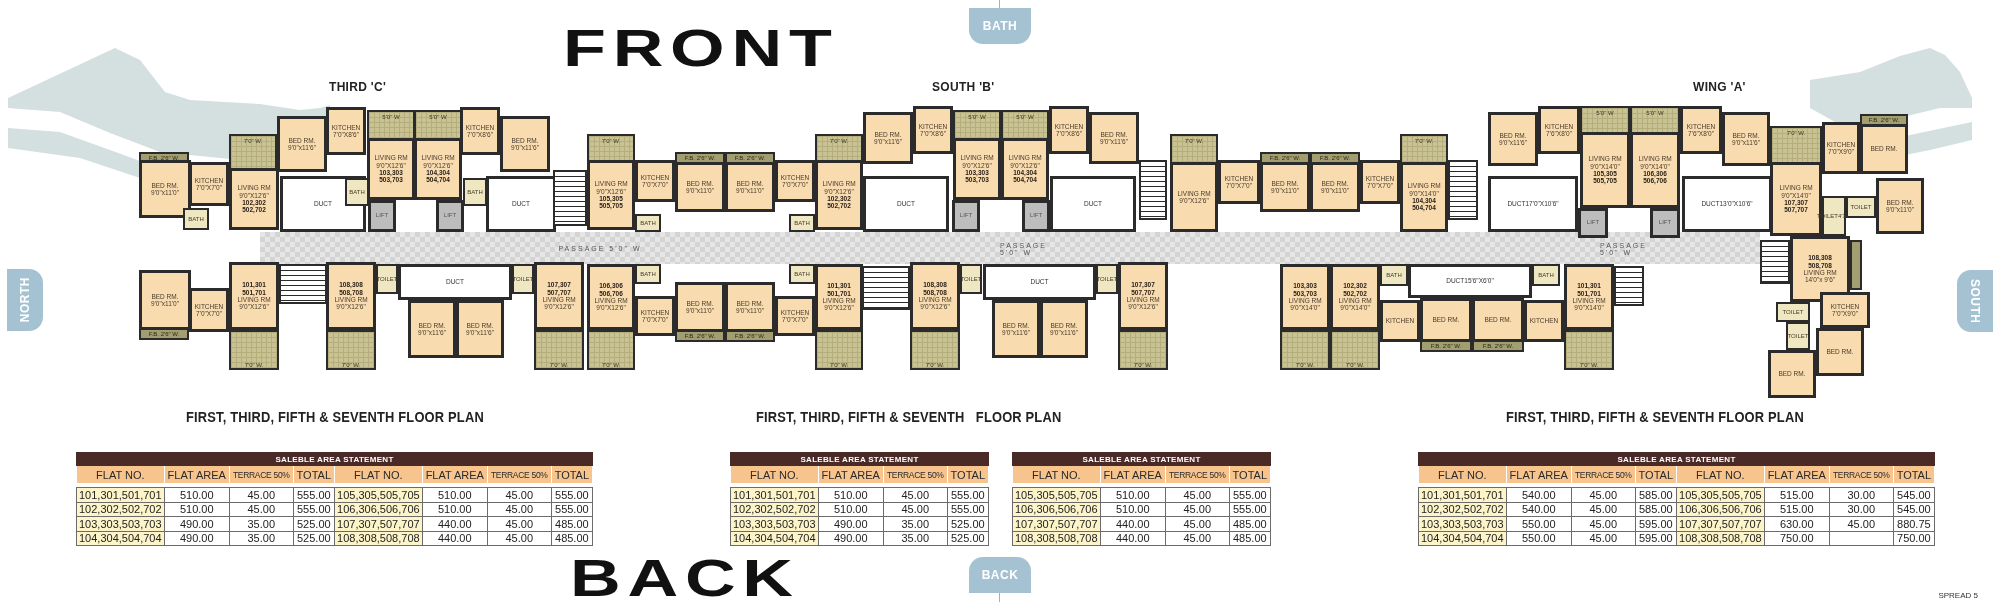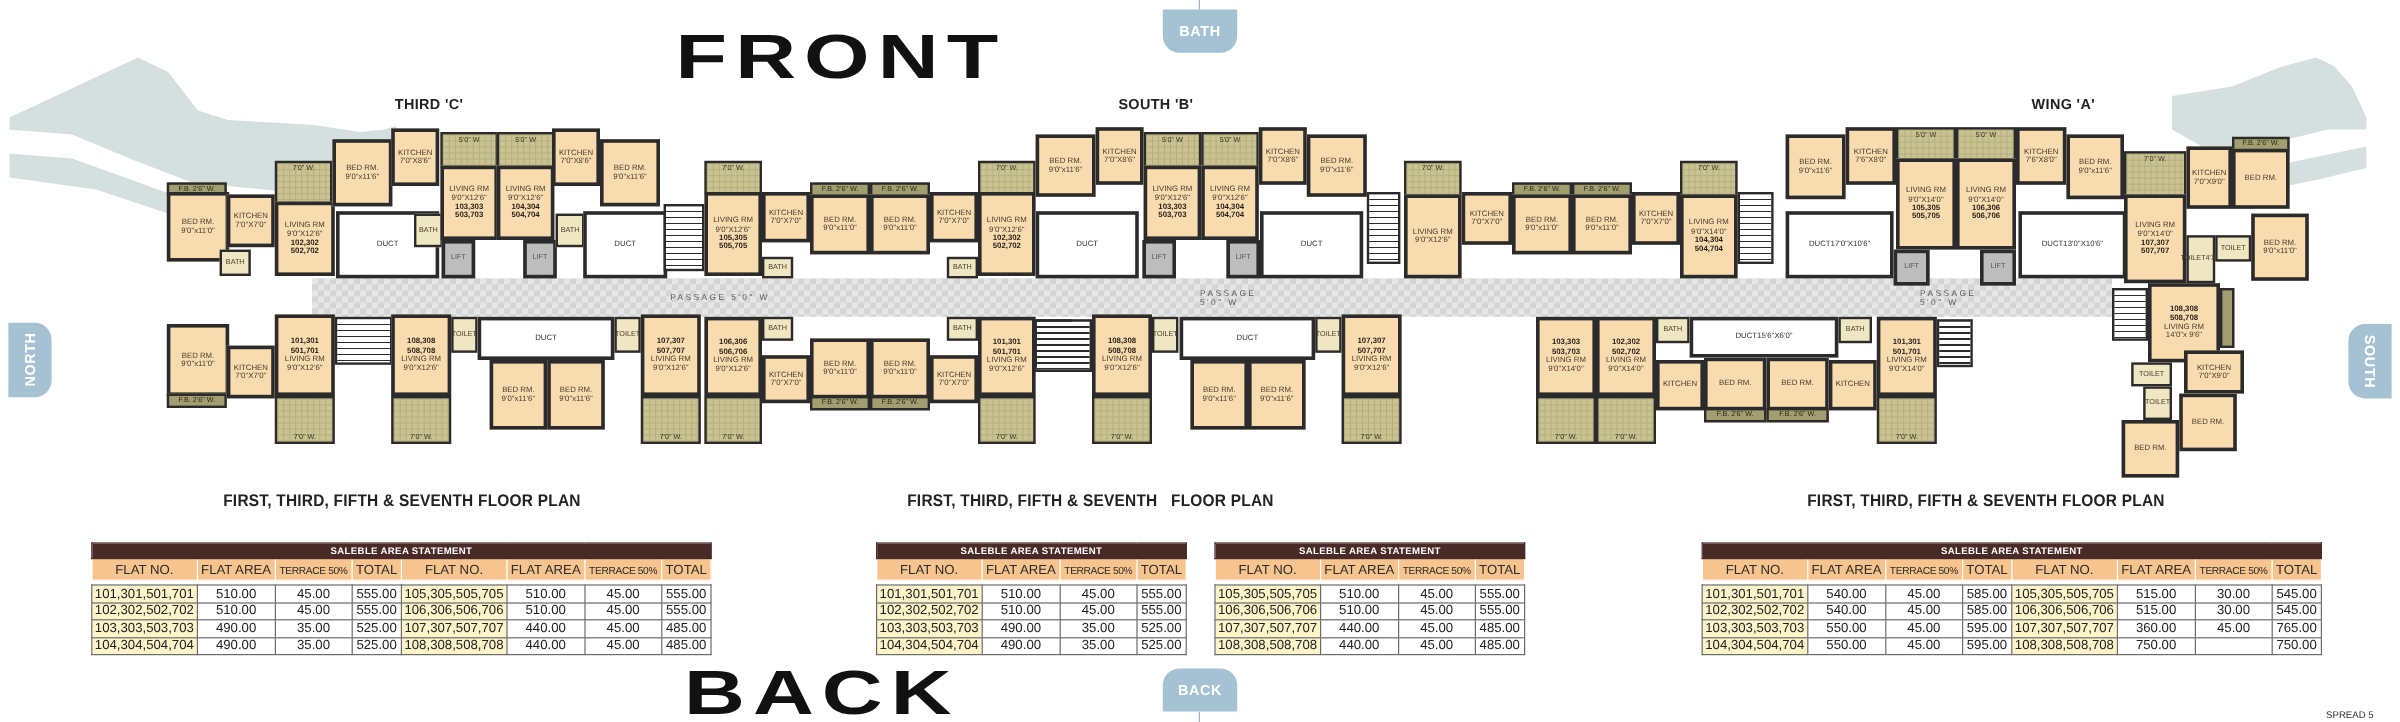--- a/index.html
+++ b/index.html
@@ -807,23 +807,23 @@
         <td>515.00</td>
         <td>30.00</td>
         <td>545.00</td>
     </tr>
     <tr>
       <td class="flat">103,303,503,703</td>
         <td>550.00</td>
         <td>45.00</td>
         <td>595.00</td>
       <td class="flat">107,307,507,707</td>
-        <td>360.00</td>
-        <td>45.00</td>
-        <td>765.00</td>
+        <td>630.00</td>
+        <td>45.00</td>
+        <td>880.75</td>
     </tr>
     <tr>
       <td class="flat">104,304,504,704</td>
         <td>550.00</td>
         <td>45.00</td>
         <td>595.00</td>
       <td class="flat">108,308,508,708</td>
         <td>750.00</td>
         <td></td>
         <td>750.00</td>

